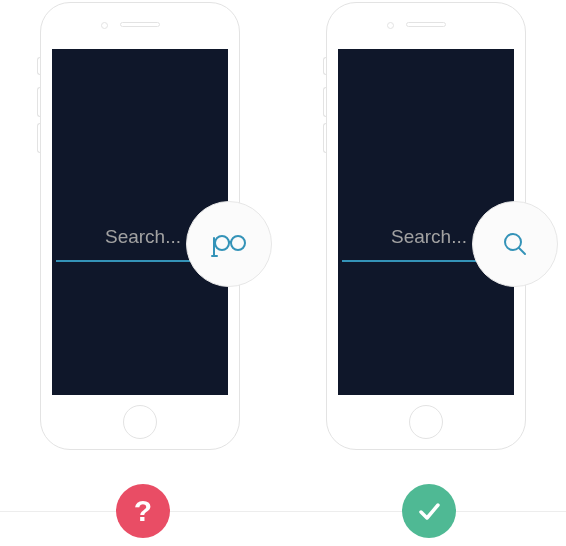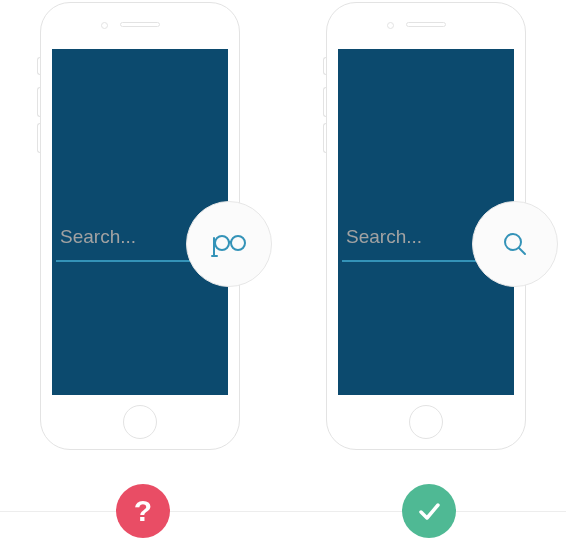--- a/index.html
+++ b/index.html
@@ -42,21 +42,22 @@
     height: 7px;
     border: 1.5px solid #e3e3e3;
     border-radius: 50%;
   }
   .phone .screen {
     position: absolute;
     top: 46px;
     left: 11px;
     right: 11px;
     bottom: 54px;
-    background: #0c4a6e;
+    background: #0f172a;
+    text-align: center;
   }
   .phone .home {
     position: absolute;
     bottom: 10px;
     left: 50%;
     transform: translateX(-50%);
     width: 34px;
     height: 34px;
     border: 1.5px solid #e3e3e3;
     border-radius: 50%;

